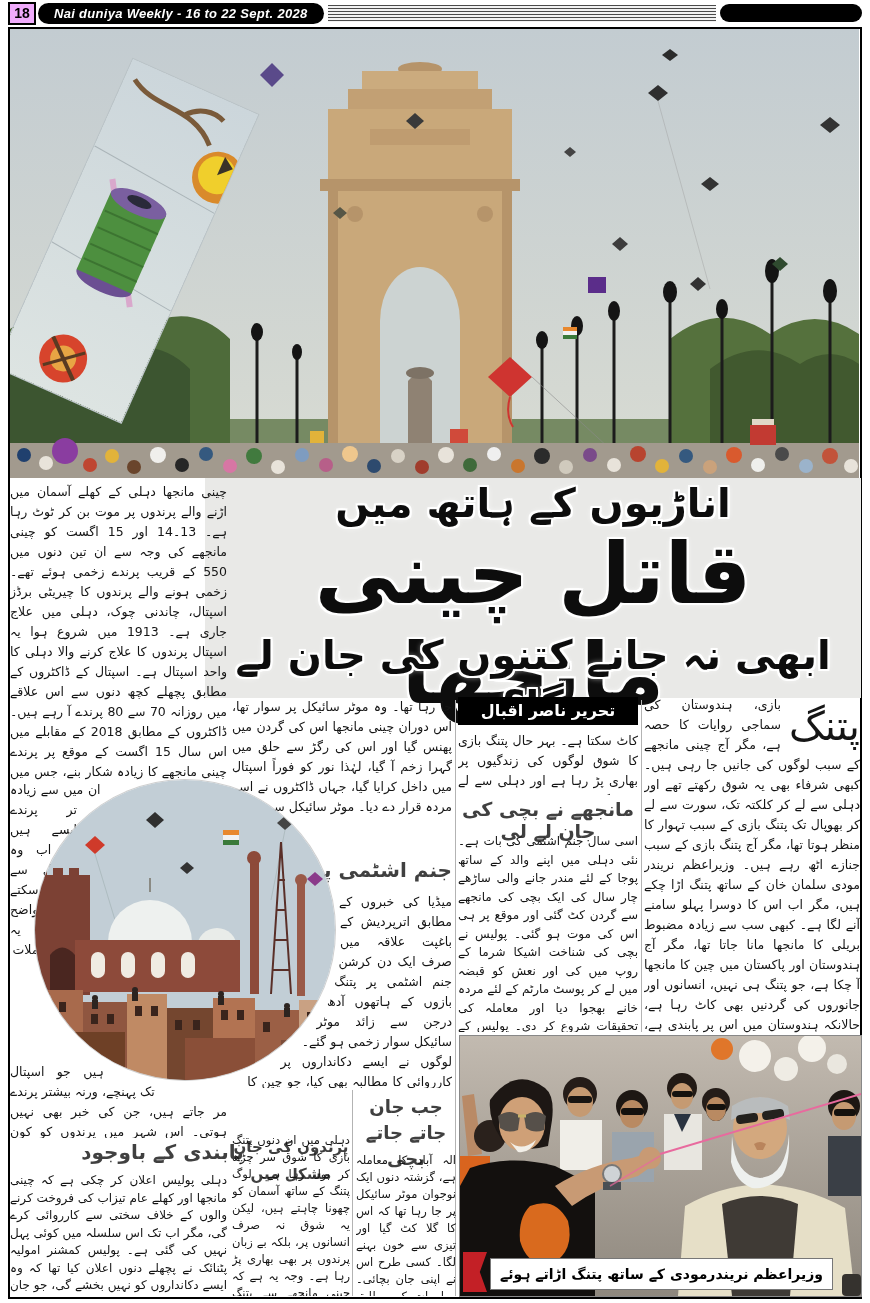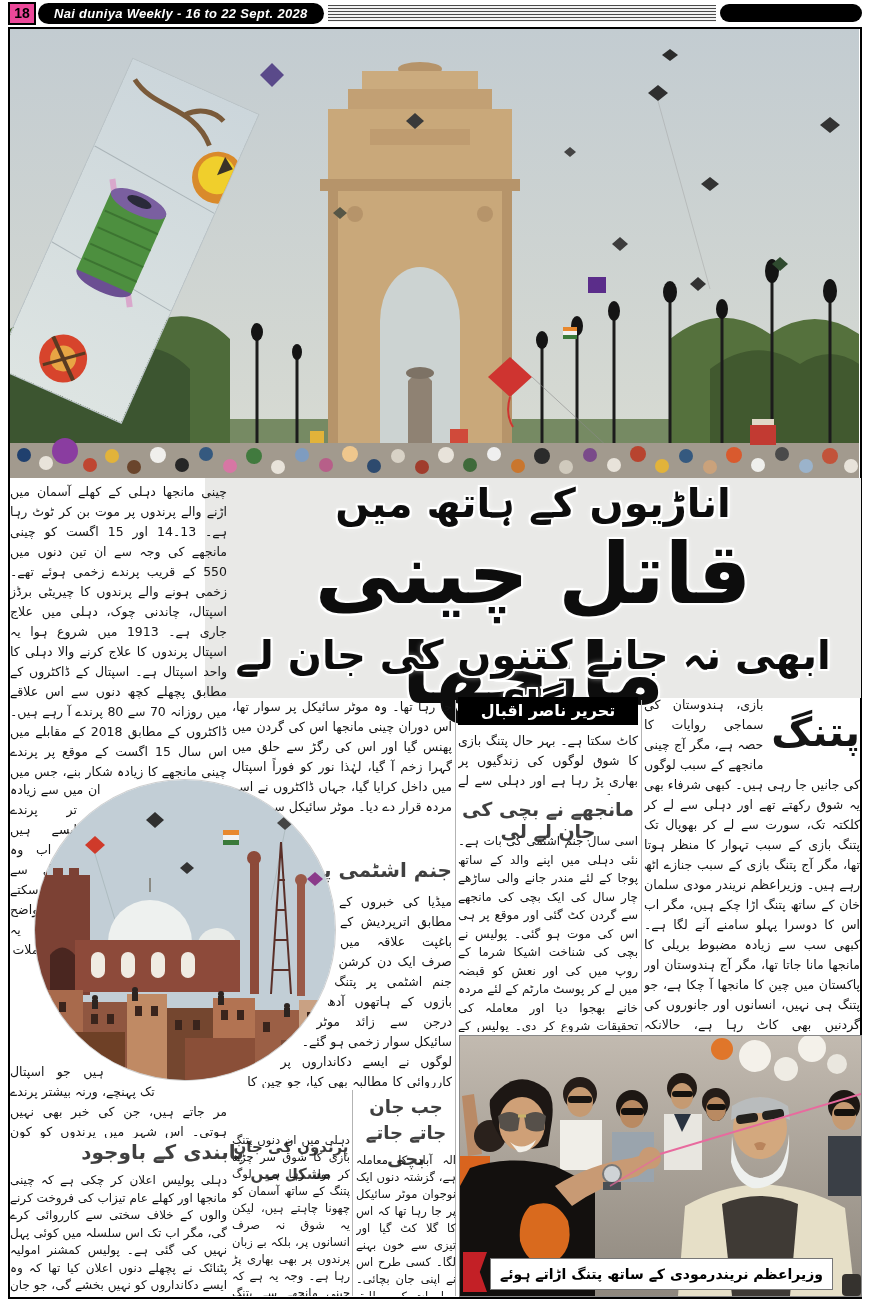--- a/index.html
+++ b/index.html
@@ -1,20 +1,20 @@
 <!DOCTYPE html>
 <html lang="ur"><head>
 <meta charset="utf-8">
 <style>
   html,body{margin:0;padding:0;background:#fff;}
   .page{position:relative;width:870px;height:1303px;background:#fff;overflow:hidden;
         font-family:"DejaVu Sans",sans-serif;}
   
   .topbar{position:absolute;left:8px;top:2px;width:854px;height:22px;display:flex;align-items:center;}
-  .pagenum{width:24px;height:19px;border:2px solid #000;background:#ec4899;color:#000;
+  .pagenum{width:24px;height:19px;border:2px solid #000;background:#f0abfc;color:#000;
            font:bold 14px/19px "Liberation Sans",sans-serif;text-align:center;flex:0 0 auto;}
   .masthead{margin-left:2px;background:#000;color:#fff;border-radius:11px;height:21px;
             padding:0 16px;font:italic bold 13px/21px "Liberation Sans",sans-serif;
             letter-spacing:.3px;white-space:nowrap;flex:0 0 auto;}
   .ribs{flex:1 1 auto;height:17px;margin:0 4px;
         background:repeating-linear-gradient(180deg,#4a4a4a 0 1px,#f2f2f2 1px 3px);}
   .endcap{flex:0 0 auto;width:142px;height:18px;background:#000;border-radius:9px;}
   
   .frame{position:absolute;left:8px;top:27px;width:850px;height:1268px;border:2px solid #000;background:#fff;}
   
@@ -29,21 +29,21 @@
                   -2px -2px 0 #fff,2px 2px 0 #fff,-2px 2px 0 #fff,2px -2px 0 #fff,0 0 7px #fff;}
   .hl-kicker{top:480px;font-size:40px;line-height:46px;}
   .hl-main{top:524px;font-size:84px;line-height:100px;font-weight:900;letter-spacing:-2px;}
   .hl-sub{top:630px;font-size:40px;line-height:50px;}
   
   .urdu{direction:rtl;text-align:justify;color:#151515;font-size:12.5px;line-height:20px;overflow:hidden;}
   .col{position:absolute;}
   .uhead{direction:rtl;text-align:center;font-weight:bold;color:#404040;}
   .byline{position:absolute;left:458px;top:697px;width:180px;height:28px;background:#000;color:#fff;
           direction:rtl;text-align:center;font-size:16px;line-height:28px;font-weight:bold;}
-  .lead-word{float:right;font-size:40px;line-height:46px;font-weight:700;margin:14px 0 2px 8px;}
+  .lead-word{float:right;font-size:40px;line-height:46px;font-weight:400;margin:8px 0 2px 8px;}
   .vrule{position:absolute;width:1px;background:#b3b3b3;}
   .spacer-r{float:right;}
   .spacer-l{float:left;}
   
   .circle-photo{position:absolute;left:35px;top:780px;width:300px;height:300px;border-radius:50%;
                 overflow:hidden;z-index:6;box-shadow:0 0 0 1px #cfcfcf;}
   
   .photo-bottom{position:absolute;left:460px;top:1036px;width:401px;height:260px;overflow:hidden;
                 z-index:4;background:#b5ada2;box-shadow:0 0 0 1px #888;}
   .caption{position:absolute;left:30px;right:28px;bottom:6px;height:30px;background:#fff;

